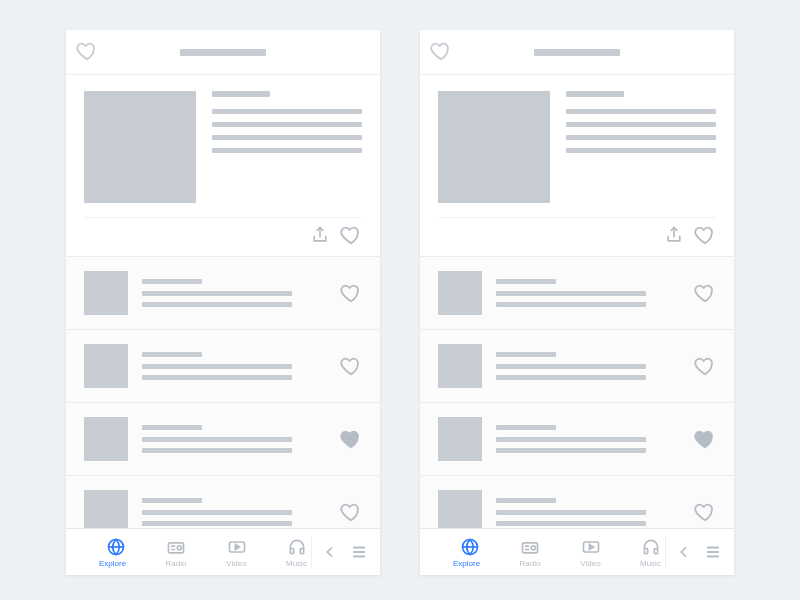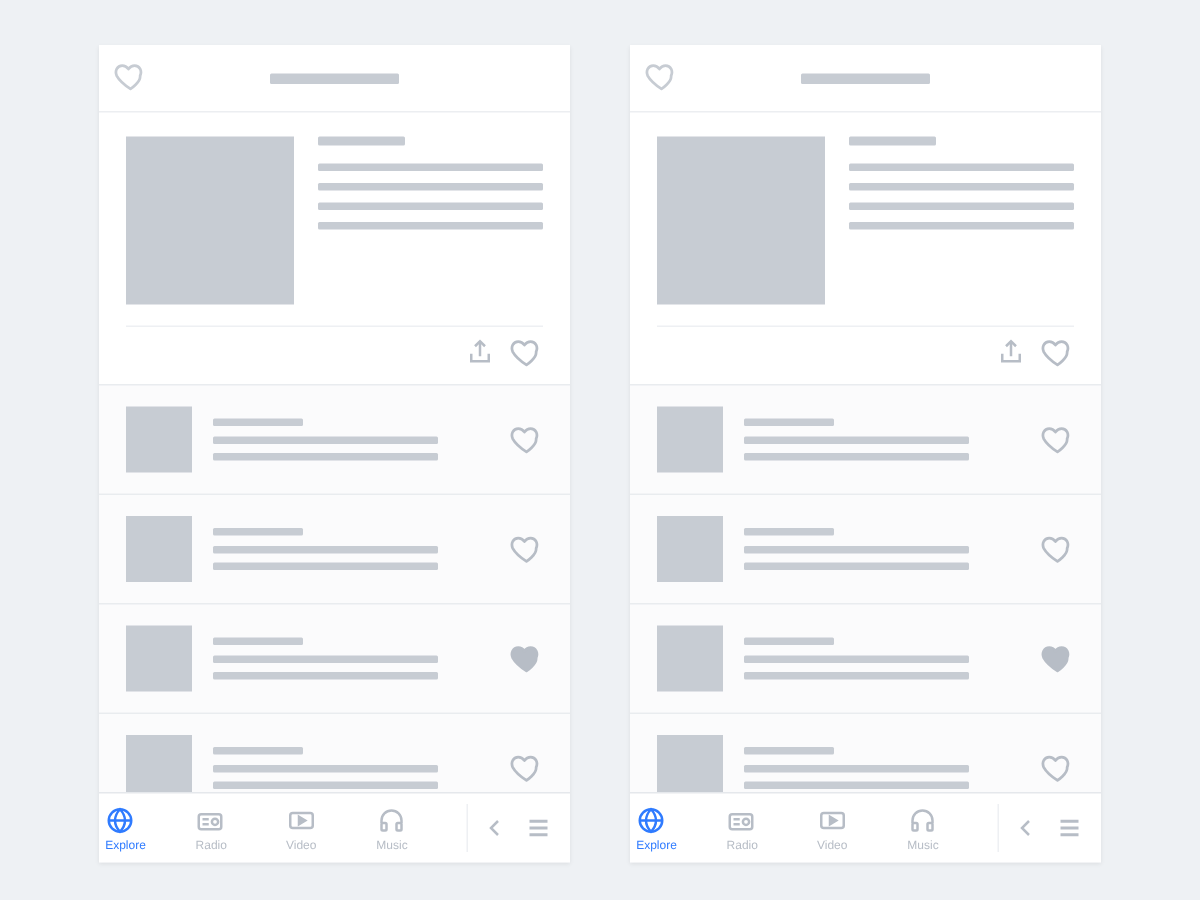--- a/index.html
+++ b/index.html
@@ -99,21 +99,21 @@
   .tabs {
     flex: 1;
     display: flex;
     justify-content: space-around;
     align-items: center;
     padding: 0 2px;
   }
   .tab {
     display: flex;
     flex-direction: column;
-    align-items: flex-start;
+    align-items: flex-end;
     gap: 2px;
     width: 56px;
   }
   .tab .lbl {
     font-size: 8px;
     color: #b7bdc6;
     white-space: nowrap;
   }
   .tab.active .lbl { color: #2f7bff; }
   .tabside {

